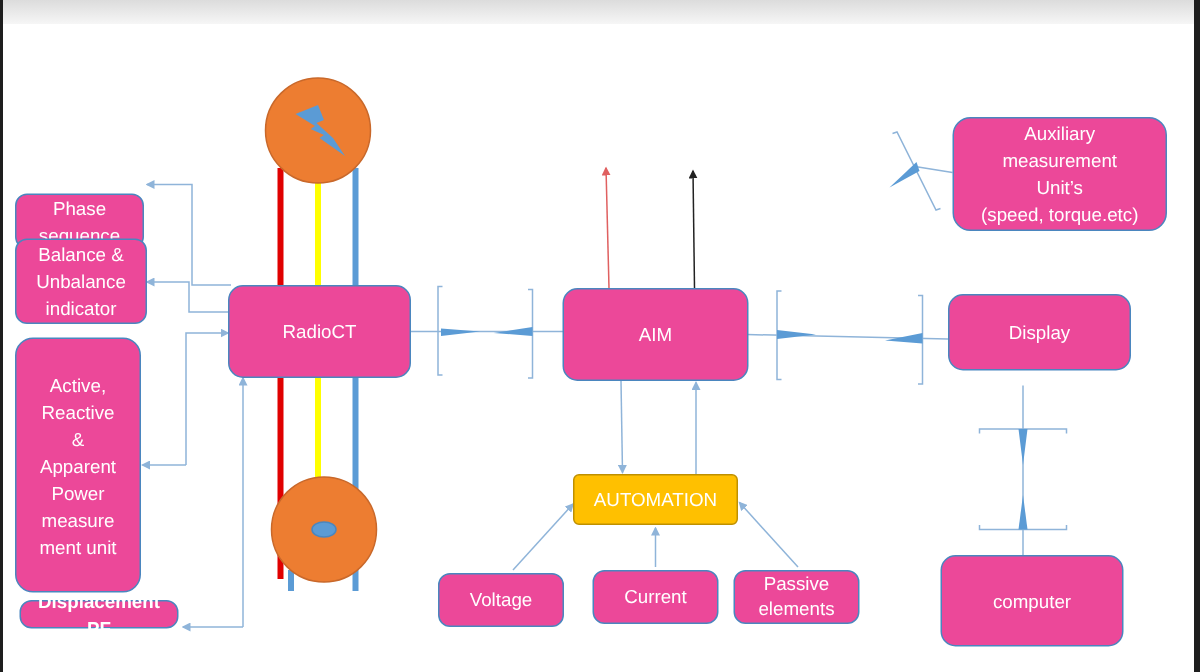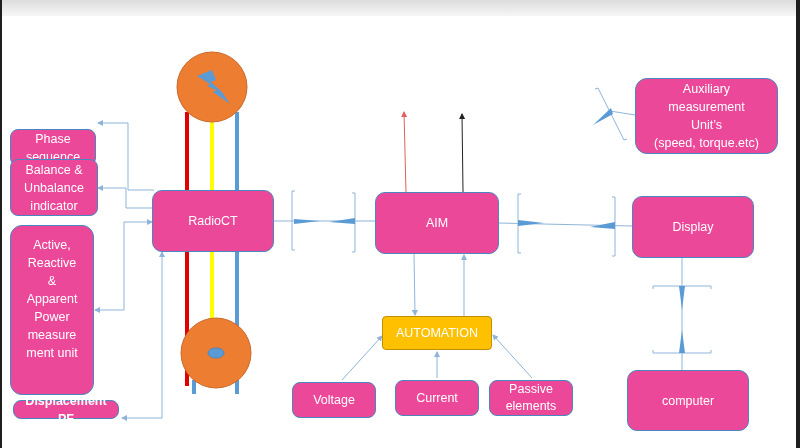--- a/index.html
+++ b/index.html
@@ -114,21 +114,21 @@
       <path d="M677,286 L680,310 L683,286 Z" fill="#5b9bd5"></path>
       <path d="M677,353 L680,330 L683,353 Z" fill="#5b9bd5"></path>
     </g>
   </svg>
 
   <div class="box" style="left:8px;top:105px;width:86px;height:37px;margin-top:24px;">Phase
 sequence</div>
   <div class="box" style="left:8px;top:159px;width:88px;height:57px;">Balance &amp;
 Unbalance
 indicator</div>
-  <div class="box" style="left:8px;top:225px;width:84px;height:170px;align-items:flex-start;padding-top:10px;border-radius:12px;">Active,
+  <div class="box" style="left:8px;top:225px;width:84px;height:170px;align-items:flex-start;padding-top:22px;border-radius:12px;">Active,
 Reactive
 &amp;
 Apparent
 Power
 measure
 ment unit</div>
   <div class="box" style="left:11px;top:400px;width:106px;height:19px;font-weight:bold;">Displacement
 PF</div>
 
   <div class="box" style="left:150px;top:190px;width:122px;height:62px;border-radius:10px;">RadioCT</div>
@@ -137,15 +137,15 @@
 
   <div class="box" style="left:290px;top:382px;width:84px;height:36px;">Voltage</div>
   <div class="box" style="left:393px;top:380px;width:84px;height:36px;">Current</div>
   <div class="box" style="left:487px;top:380px;width:84px;height:36px;line-height:17px;">Passive
 elements</div>
 
   <div class="box" style="left:633px;top:78px;width:143px;height:76px;border-radius:12px;">Auxiliary
 measurement
 Unit’s
 (speed, torque.etc)</div>
-  <div class="box" style="left:630px;top:196px;width:122px;height:62px;border-radius:10px;text-align:right;">Display</div>
+  <div class="box" style="left:630px;top:196px;width:122px;height:51px;border-radius:10px;text-align:right;">Display</div>
   <div class="box" style="left:625px;top:370px;width:122px;height:61px;border-radius:10px;">computer</div>
 </div>
 
 </body></html>

